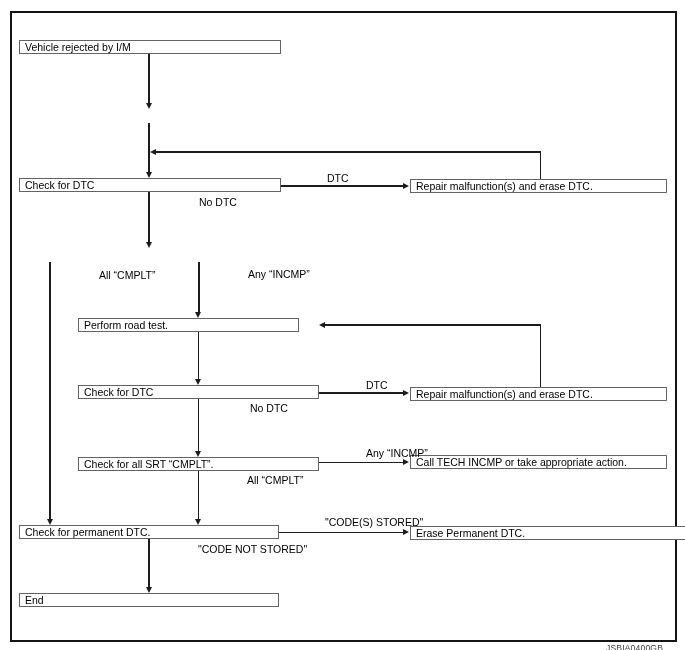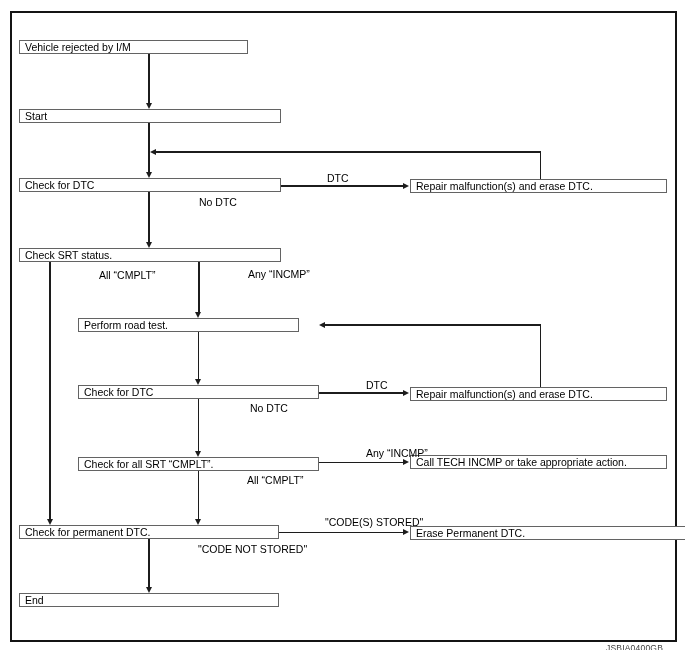--- a/index.html
+++ b/index.html
@@ -25,24 +25,22 @@
   .elabel{position:absolute;font-size:10.5px;line-height:11px;white-space:nowrap;color:#000;padding-left:44px;}
   .figid{position:absolute;left:606px;top:644px;font-size:8.5px;line-height:9px;color:#3c3c3c;letter-spacing:.2px;}
 </style>
 </head>
 <body>
 
 <div class="canvas">
 
   <div class="frame"></div>
 
-  <div class="node" style="left:19px;top:40px;width:229px;">Vehicle rejected by I/M</div>
-  <div class="node" style="left:19px;top:109px;width:262px;">Start</div>
+  <div class="node" style="left:19px;top:40px;width:262px;">Vehicle rejected by I/M</div>
   <div class="node" style="left:19px;top:178px;width:262px;">Check for DTC</div>
-  <div class="node" style="left:19px;top:248px;width:262px;">Check SRT status.</div>
   <div class="node" style="left:78px;top:318px;width:221px;">Perform road test.</div>
   <div class="node" style="left:78px;top:385px;width:241px;">Check for DTC</div>
   <div class="node" style="left:78px;top:457px;width:241px;">Check for all SRT “CMPLT”.</div>
   <div class="node" style="left:19px;top:525px;width:260px;">Check for permanent DTC.</div>
   <div class="node" style="left:19px;top:593px;width:260px;">End</div>
   <div class="node" style="left:410px;top:179px;width:257px;">Repair malfunction(s) and erase DTC.</div>
   <div class="node" style="left:410px;top:387px;width:257px;">Repair malfunction(s) and erase DTC.</div>
   <div class="node" style="left:410px;top:455px;width:257px;">Call TECH INCMP or take appropriate action.</div>
   <div class="node" style="left:410px;top:526px;width:296px;">Erase Permanent DTC.</div>
 

